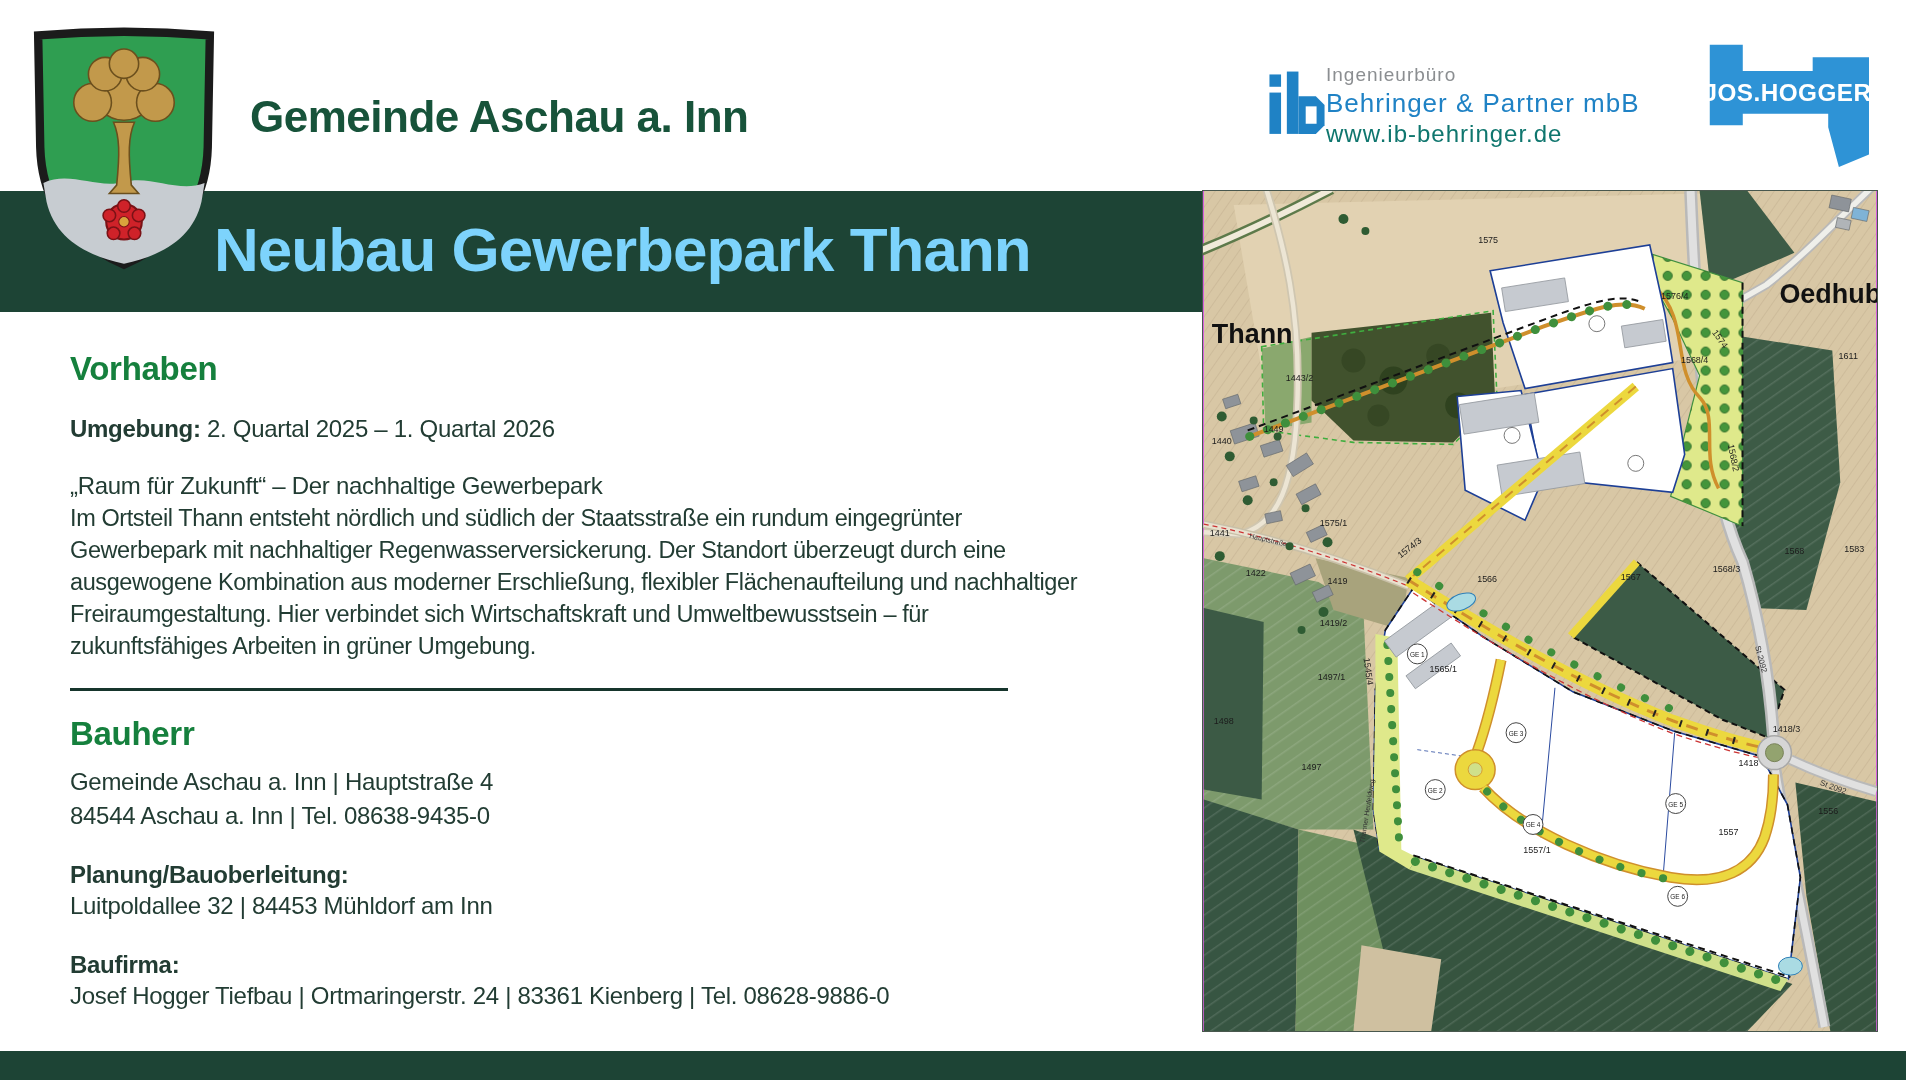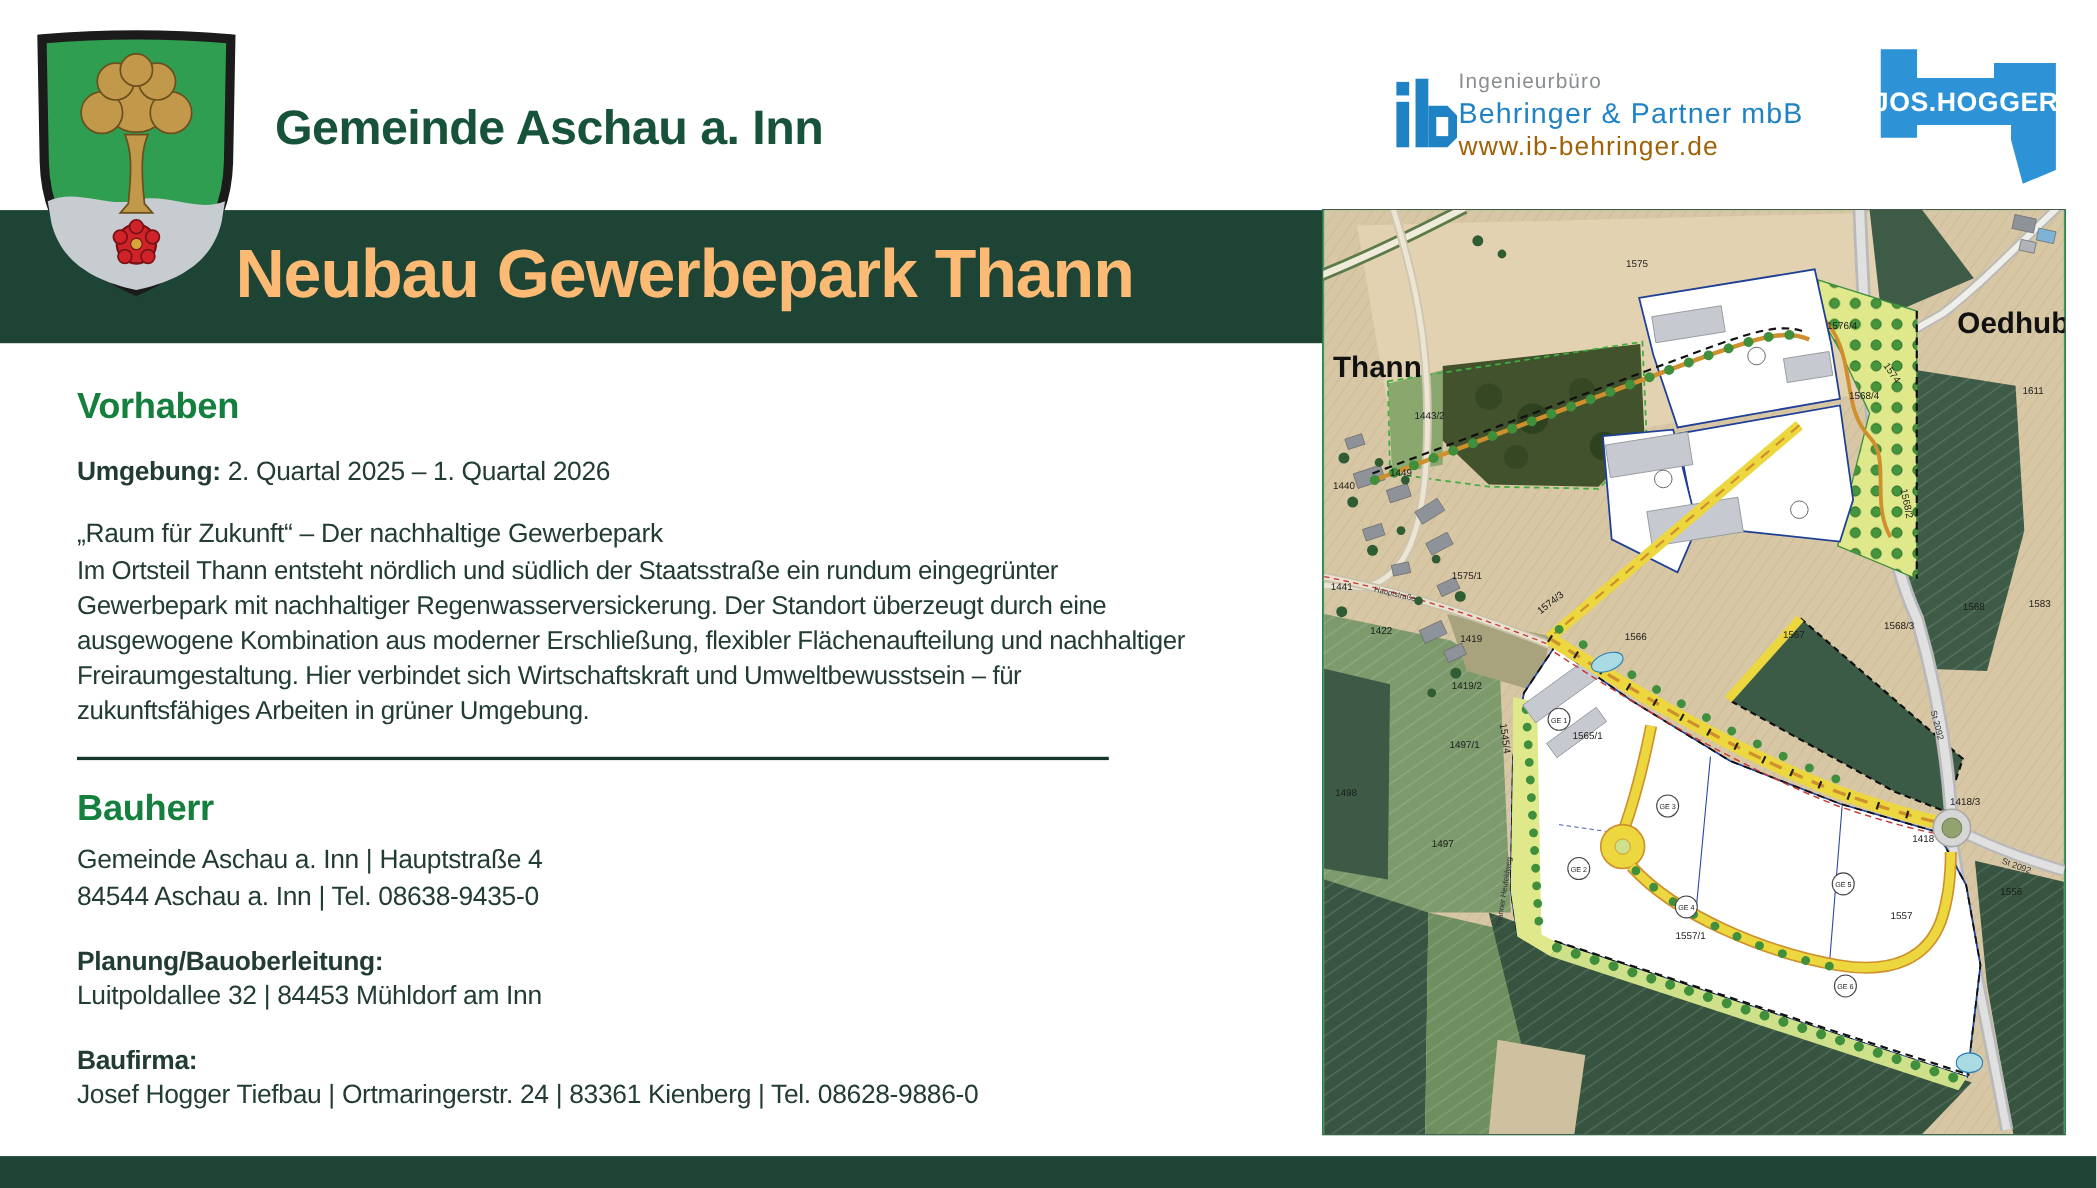--- a/index.html
+++ b/index.html
@@ -7,40 +7,40 @@
         font-family:"Liberation Sans",sans-serif;color:#223c33;}
   
   .coa{position:absolute;left:28px;top:26px;width:192px;height:246px;z-index:5;}
   .muni-title{position:absolute;left:250px;top:92px;font-size:44px;font-weight:bold;
               color:#17533a;letter-spacing:-0.5px;}
   .ib-logo{position:absolute;left:1268px;top:60px;display:flex;align-items:flex-start;gap:0;}
   .ib-glyph{width:58px;height:84px;}
   .ib-text{display:flex;flex-direction:column;justify-content:flex-start;padding-top:4px;}
   .ib-line1{font-size:19px;color:#8b8e91;letter-spacing:1px;}
   .ib-line2{font-size:26px;color:#1f82c5;letter-spacing:1px;margin-top:2px;text-align:right;}
-  .ib-line3{font-size:24px;color:#a16207;letter-spacing:1px;margin-top:1px;}
+  .ib-line3{font-size:24px;color:#0f766e;letter-spacing:1px;margin-top:1px;}
   .hogger-logo{position:absolute;left:1702px;top:30px;width:200px;height:146px;}
   
   .banner{position:absolute;left:0;top:191px;width:1204px;height:121px;background:#1d4435;}
   .banner-title{position:absolute;left:214px;top:50%;transform:translateY(-54%);
-                color:#fdba74;font-size:62px;font-weight:800;letter-spacing:-1px;white-space:nowrap;}
+                color:#7dd3fc;font-size:62px;font-weight:800;letter-spacing:-1px;white-space:nowrap;}
   .footer-bar{position:absolute;left:0;top:1051px;width:1906px;height:29px;background:#1d4435;}
   
   .content{position:absolute;left:70px;top:350px;width:1010px;}
   .h-big{font-size:33px;font-weight:bold;color:#15803d;letter-spacing:-0.3px;margin:0 0 24px 0;}
   .fact-line{font-size:24px;line-height:34px;letter-spacing:-0.3px;}
   .fact-label{font-weight:bold;}
   .lead{font-size:24px;line-height:32px;margin-top:24px;letter-spacing:-0.3px;}
   .para{font-size:23.5px;line-height:32px;letter-spacing:-0.4px;width:1010px;}
   .divider{width:938px;height:3px;background:#16352c;margin:26px 0 24px 0;}
   .addr{font-size:24px;line-height:34px;letter-spacing:-0.3px;}
   .sub-label{font-size:24px;font-weight:bold;margin-top:28px;letter-spacing:-0.3px;}
   
   .map{position:absolute;left:1202px;top:190px;width:676px;height:842px;
-       border:1px solid #49584e;box-sizing:border-box;background:#22c55e;}
+       border:1px solid #49584e;box-sizing:border-box;background:#d946ef;}
   .map svg{display:block;}
   text{font-family:"Liberation Sans",sans-serif;}
 </style>
 </head>
 <body>
 
 <div class="page">
 
   <svg class="coa" viewBox="0 0 180 235">
     <path d="M8,9 Q90,2 172,9 L170,116 Q168,194 90,228 Q12,194 10,116 Z" fill="#2f9e51" stroke="#1b1b1b" stroke-width="8"></path>

